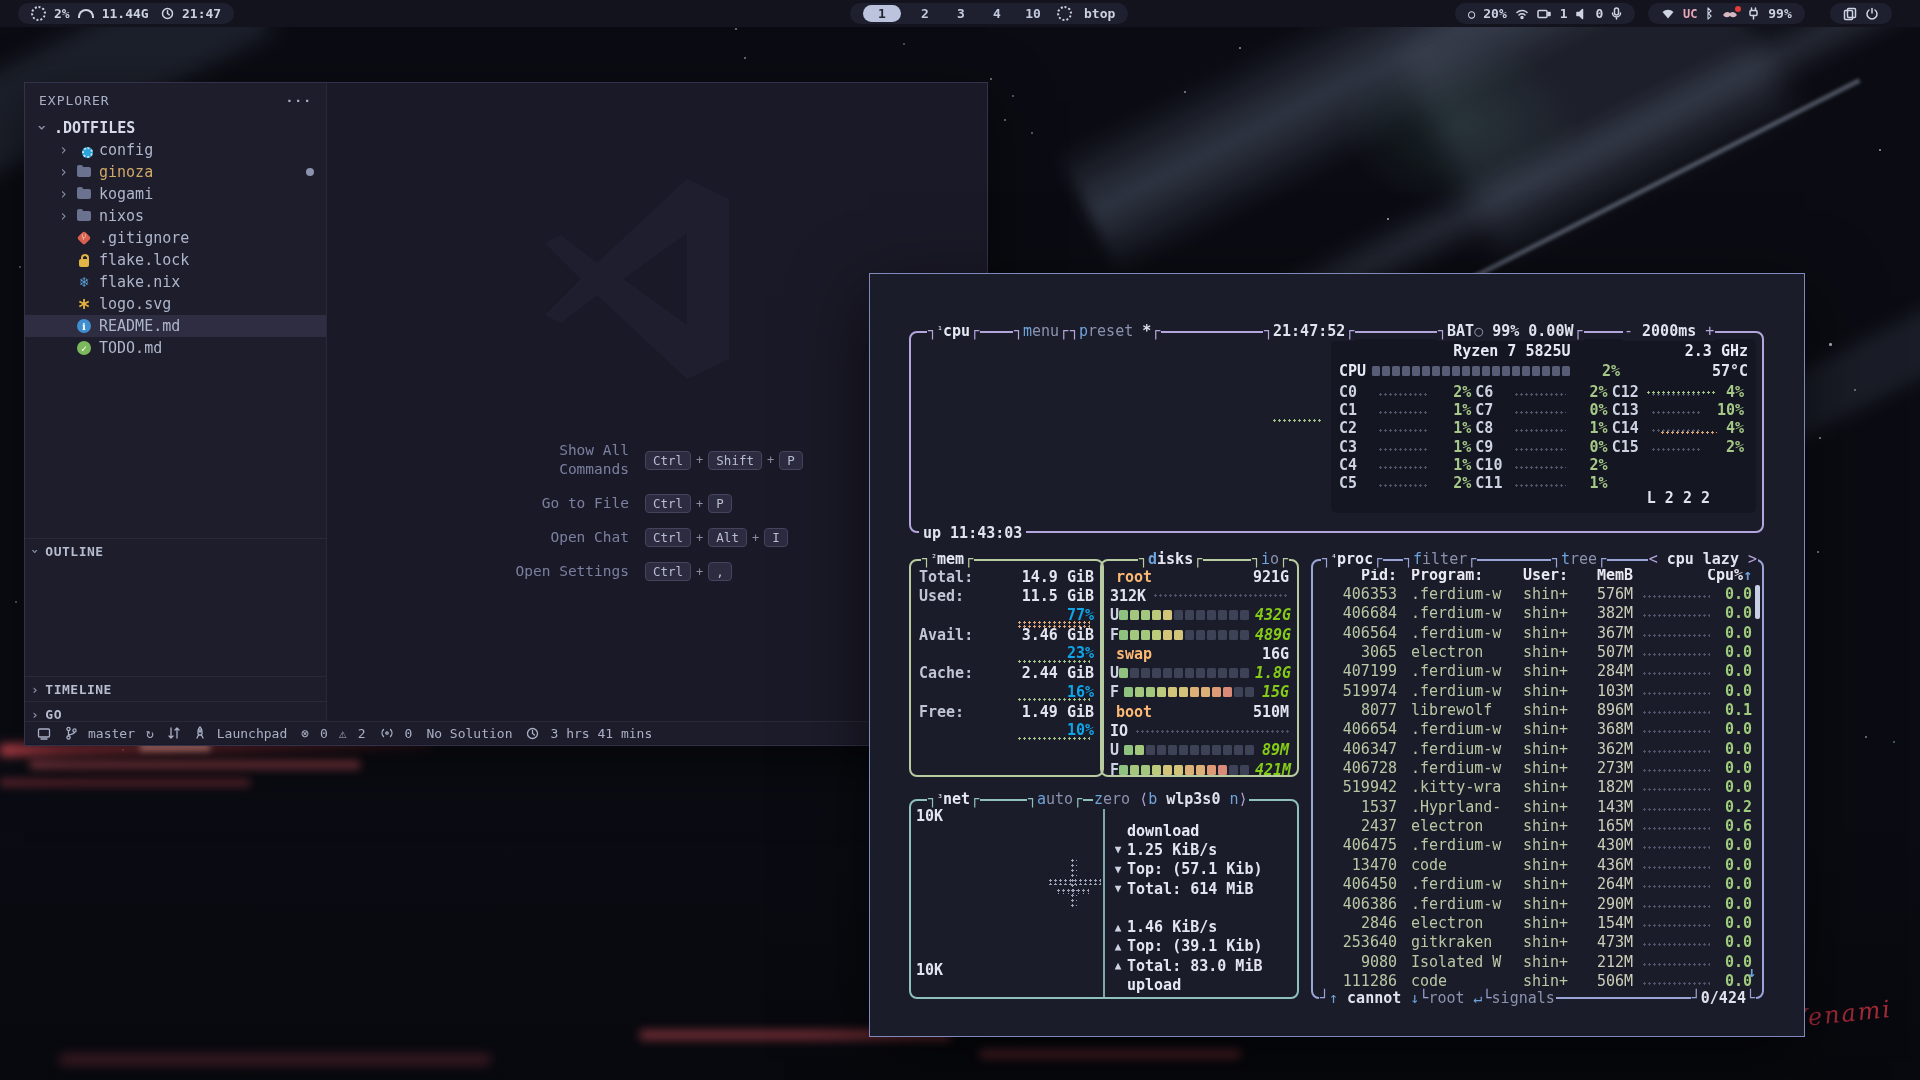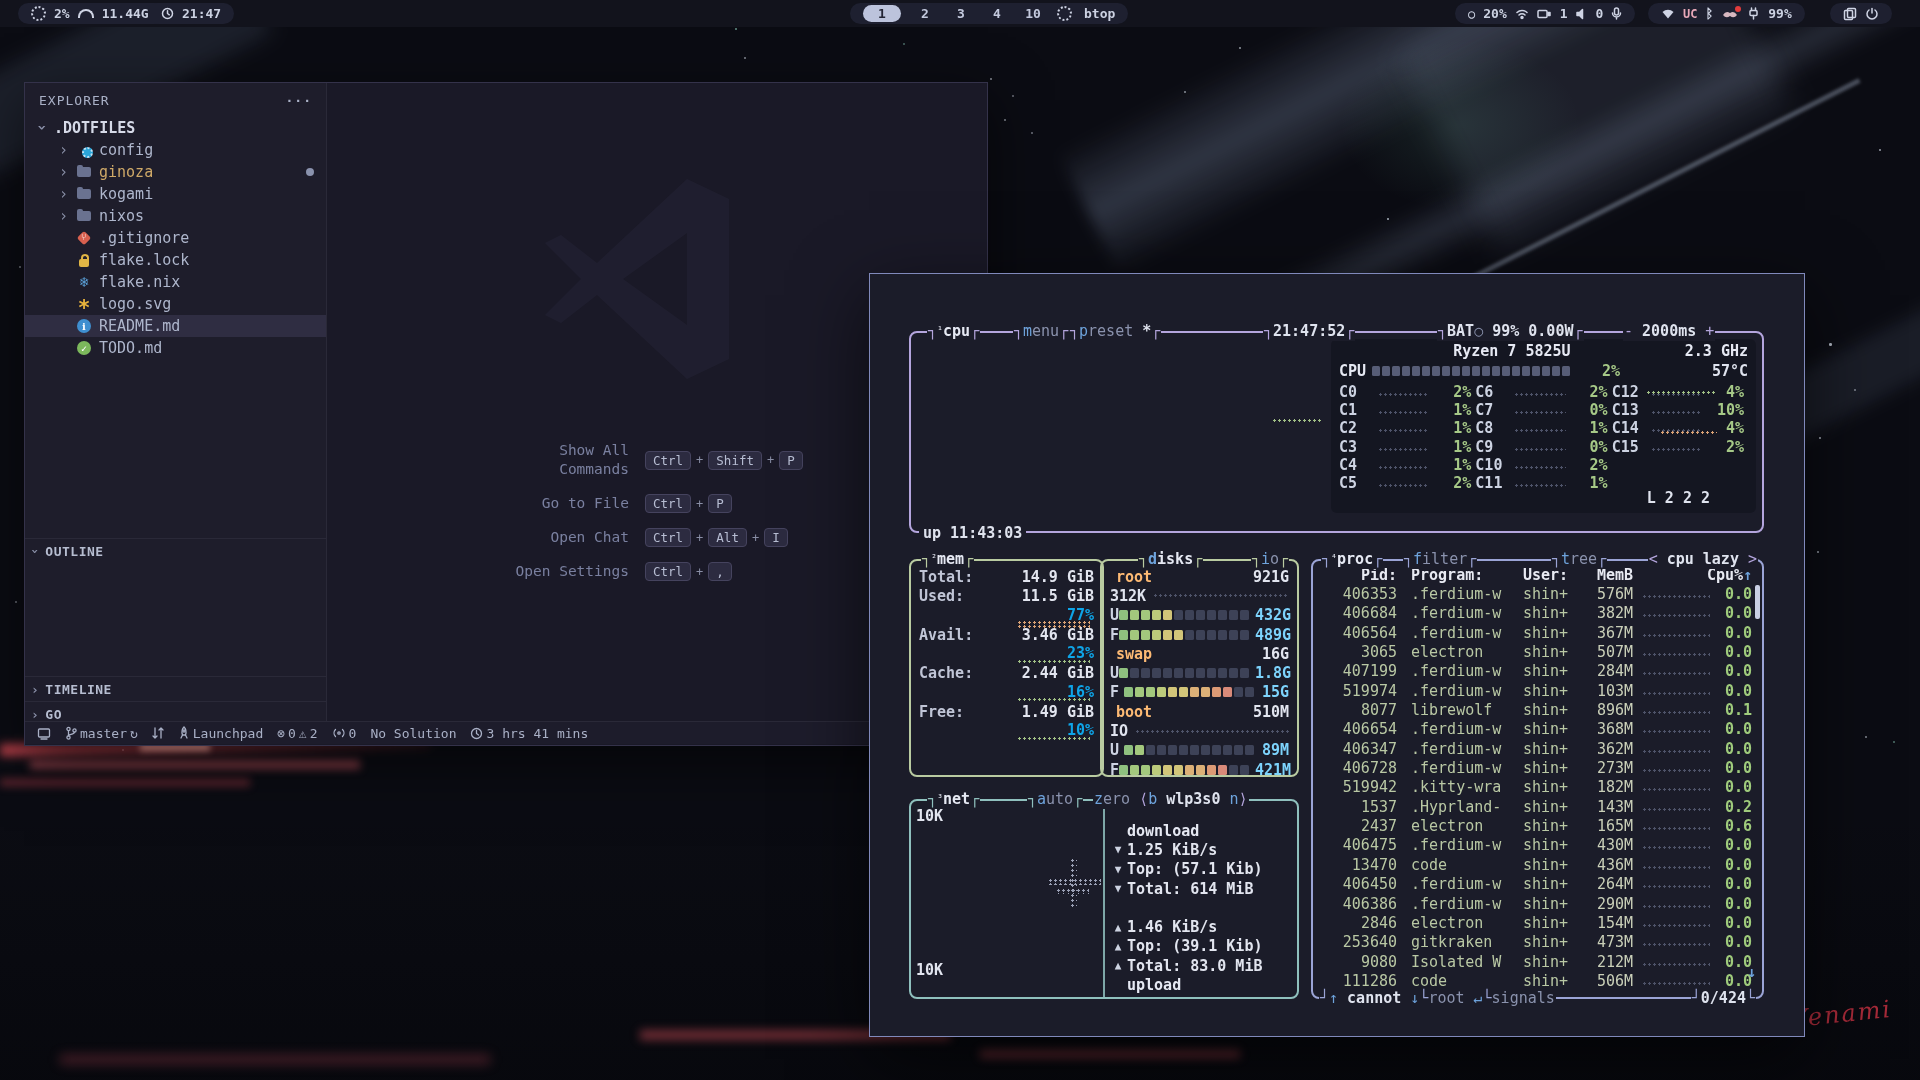--- a/index.html
+++ b/index.html
@@ -74,21 +74,21 @@
   #outline-msg{padding:4px 10px 10px 24px;font-size:14px;line-height:20px;color:#767c93;}
   #vsc-editor{left:302px;top:0;width:659px;height:638px;background:#1a1927;}
   #watermark{left:210px;top:96px;opacity:.65;}
   .sc-row{display:flex;align-items:center;margin-bottom:15px;}
   .sc-label{width:172px;text-align:right;font-size:14.5px;color:#7a80a0;white-space:pre-line;line-height:19px;}
   .sc-keys{display:flex;align-items:center;gap:5px;margin-left:16px;}
   .key{background:#2c2b40;border:1px solid #45435e;border-radius:4px;padding:1px 7px;font-size:12.5px;color:#b7bdd2;}
   .kplus{color:#8a8fa6;font-size:12px;}
   #vsc-status{left:0;top:638px;width:960px;height:23px;background:#1d1c2b;border-top:1px solid #2a2938;
     display:flex;align-items:center;font-size:13px;color:#a9b0c6;gap:14px;padding:0 12px;box-sizing:border-box;white-space:nowrap;overflow:hidden;}
-  .sb-item{display:flex;align-items:center;gap:3px;cursor:pointer;}
+  .sb-item{display:flex;align-items:center;gap:11px;cursor:pointer;}
   svg.sbi{stroke:#a9b0c6;fill:none;stroke-width:1.3;stroke-linecap:round;}
   #sb-right{margin-left:auto;display:flex;align-items:center;gap:6px;}
   
   #btop{left:869px;top:273px;width:934px;height:762px;background:#1b1c29;border:1px solid #8089bb;
     box-shadow:0 22px 70px rgba(0,0,0,.6);font-size:15px;}
   .panel{position:absolute;border:2px solid;border-radius:8px;}
   .p-cpu{border-color:#b4a5dd;}
   .p-mem{border-color:#b9cba1;}
   .p-net{border-color:#8fc0bd;}
   .p-proc{border-color:#9ba4d6;}
@@ -128,21 +128,21 @@
   .mlabel{color:#c0c5d6;font-weight:bold;}
   .mval{color:#e2e5ef;font-weight:bold;}
   .mpct{text-align:right;color:#0ea5e9;font-weight:bold;height:19.3px;line-height:19.3px;padding-right:8px;}
   .mstrip{position:absolute;right:12px;width:72px;}
   
   .dline{display:flex;align-items:center;height:19.3px;padding:0 8px;}
   .dname{font-weight:bold;color:#fdba74;margin-left:6px;}
   .dsize{margin-left:auto;color:#e2e5ef;font-weight:bold;}
   .dio{color:#dfe3ee;font-weight:bold;}
   .dUF{width:14px;color:#cdd3e2;font-weight:bold;}
-  .dval{margin-left:auto;color:#7dd3fc;font-weight:bold;}
+  .dval{margin-left:auto;color:#84cc16;font-weight:bold;font-style:italic;}
   .dblk{width:9px;height:10px;border-radius:1.5px;background:#3d4257;}
   .dline .blocks{margin-right:6px;}
   .dotline{flex:1;margin-left:8px;height:3px;}
   
   #net-divider{position:absolute;left:192px;top:0;bottom:0;width:2px;background:#8fc0bd;opacity:.85;}
   .net-axis{position:absolute;left:2px;background:#1b1c29;color:#e2e5ef;font-weight:bold;padding:0 3px;z-index:2;}
   .nrow{display:flex;align-items:center;height:19.3px;}
   .narrow{width:18px;text-align:center;color:#cdd3e2;font-size:11px;}
   .ntxt{color:#e2e5ef;font-weight:bold;}
   .nhead{color:#e6e9f3;font-weight:bold;}

